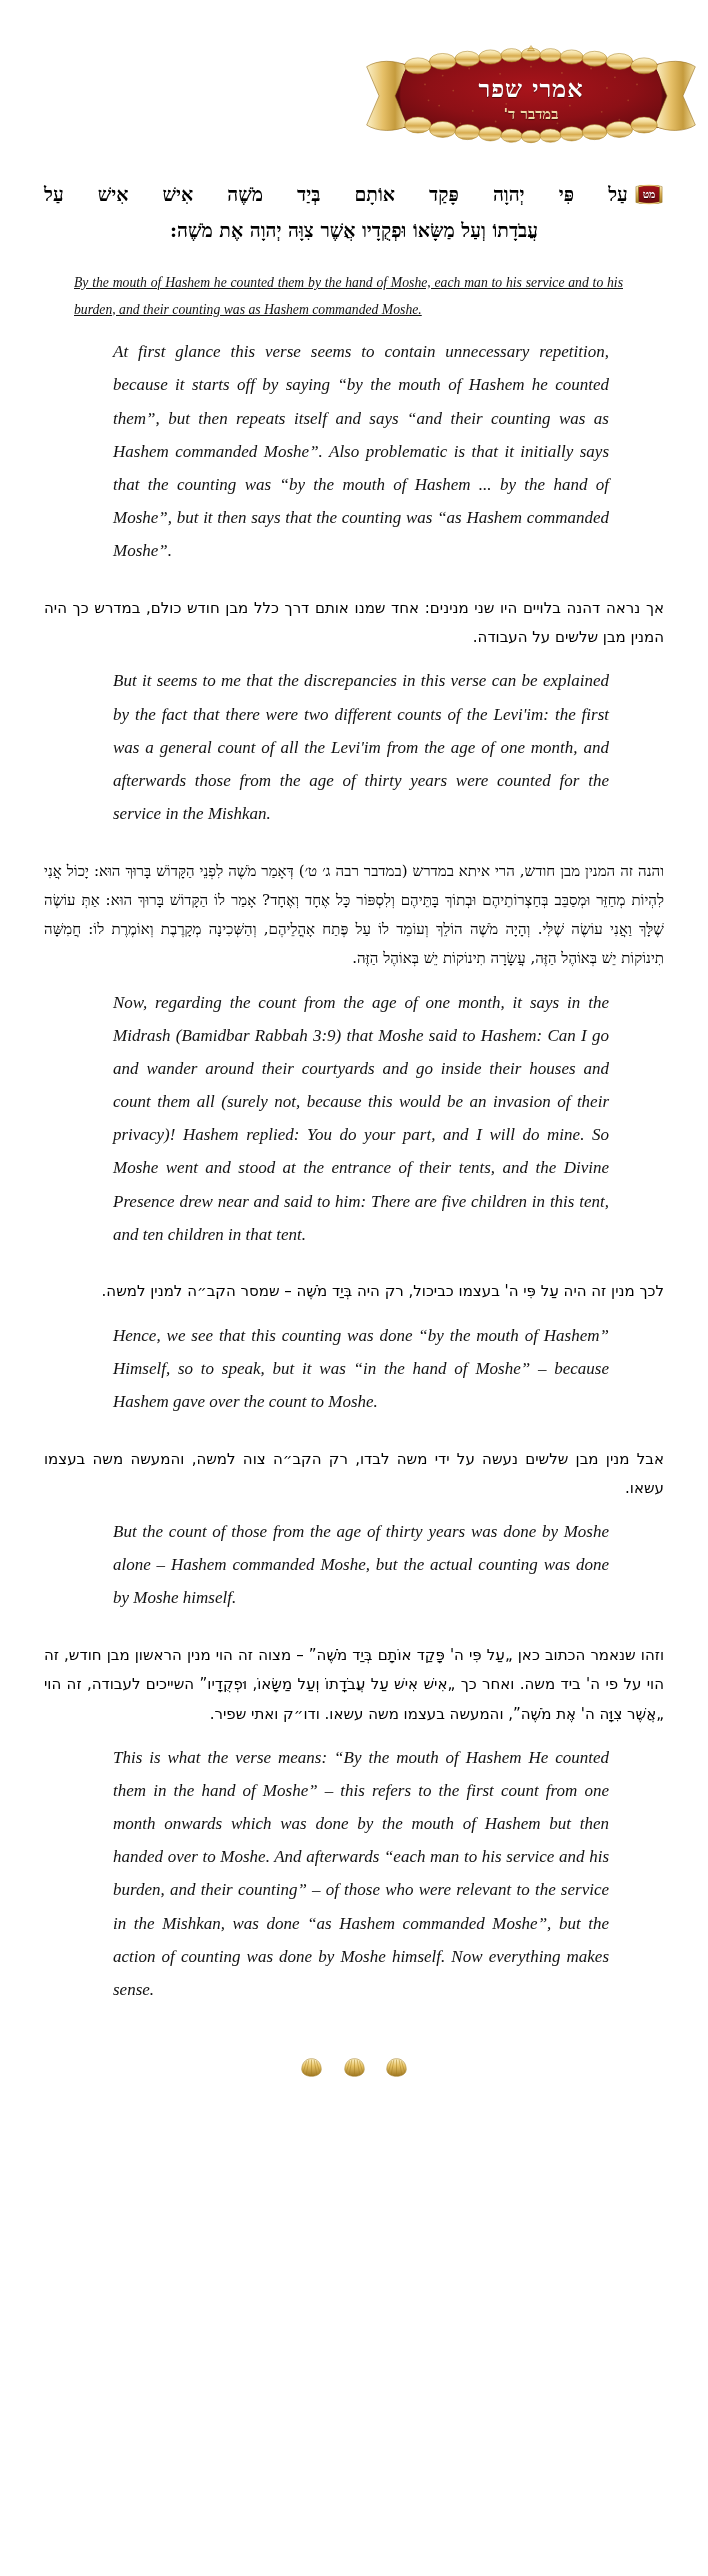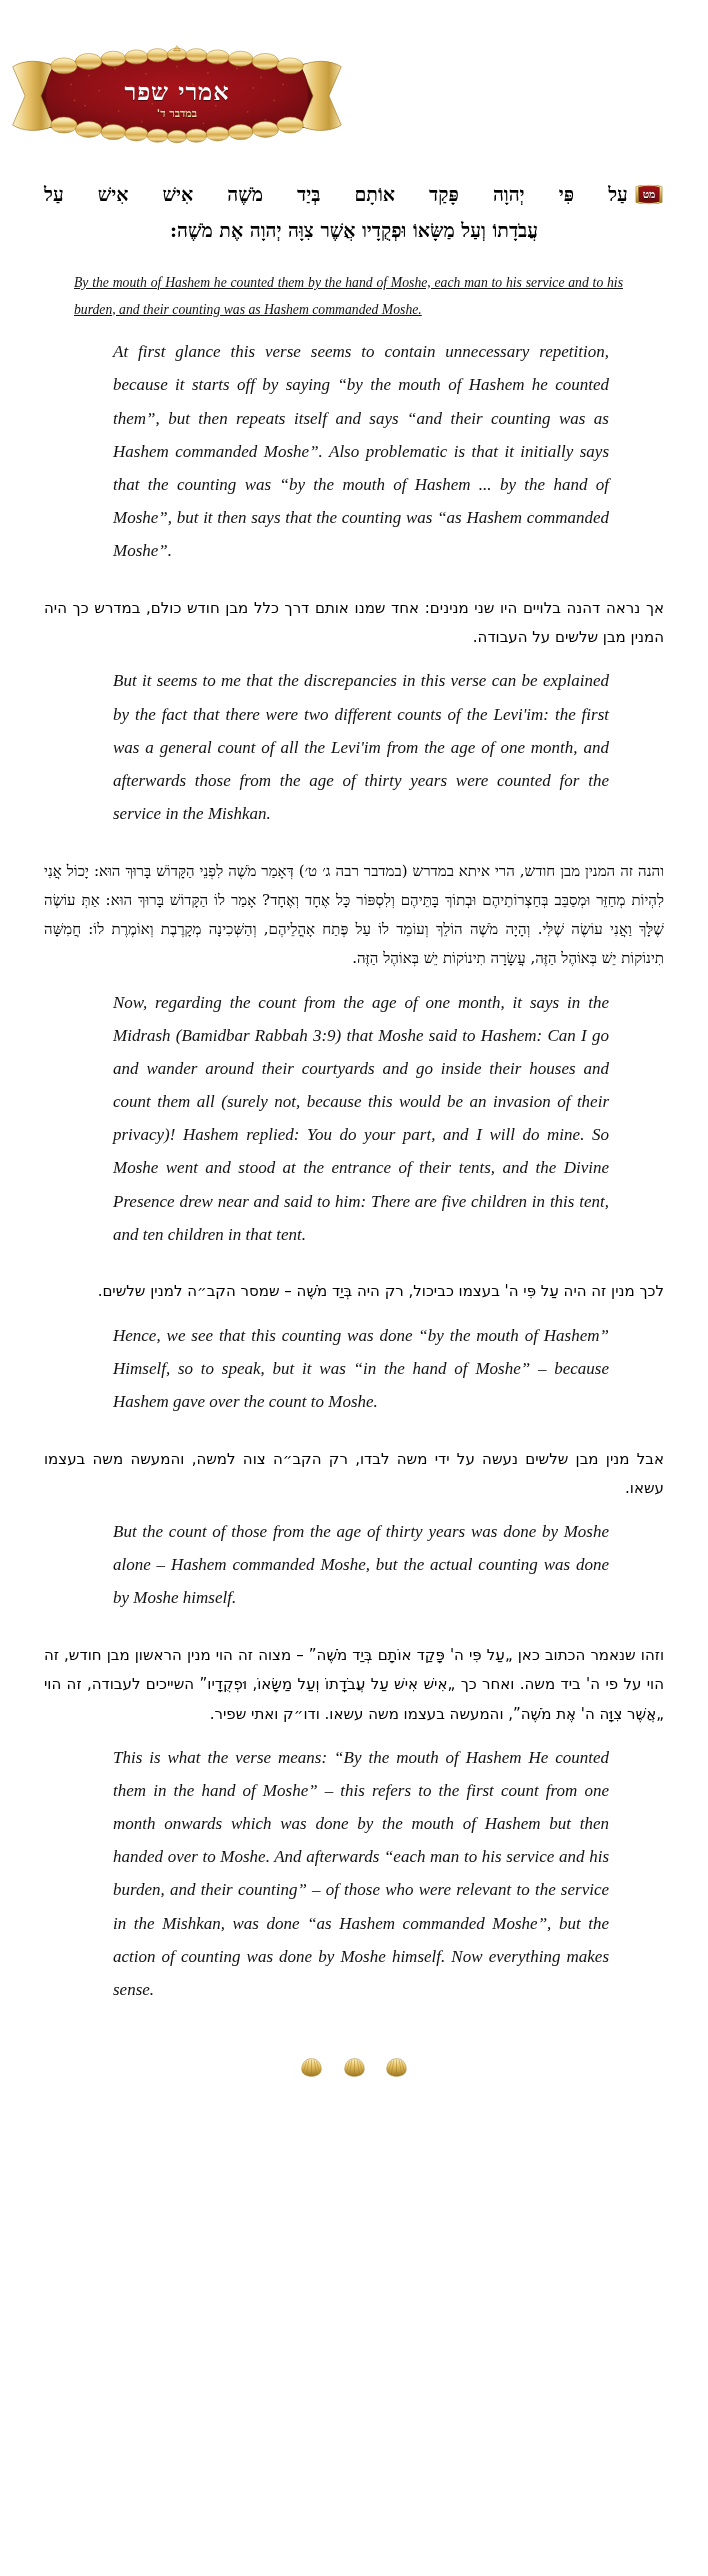--- a/index.html
+++ b/index.html
@@ -20,21 +20,21 @@
     box-sizing: border-box;
     padding: 0;
     background: #fff;
   }
 
   
   .banner-wrap {
     width: 100%;
     padding-top: 42px;
     display: flex;
-    justify-content: flex-start;
+    justify-content: flex-end;
     align-items: flex-start;
   }
   .banner {
     position: relative;
     width: 354px;
     height: 106px;
   }
   .banner svg { display:block; }
   .banner-text {
     position: absolute;
@@ -51,21 +51,21 @@
     font-weight: 700;
     color: #ffffff;
     letter-spacing: 0.9px;
     line-height: 1.05;
     direction: rtl;
     text-shadow: 0 0.9px 0.9px rgba(0,0,0,.55);
     margin-top: 8.9px;
   }
   .banner-sub {
     font-family: "DejaVu Serif", "Liberation Serif", serif;
-    font-size: 11px;
+    font-size: 15px;
     font-weight: 700;
     color: #efd9a6;
     direction: rtl;
     margin-top: 3.5px;
     text-shadow: 0 0.9px 0.9px rgba(0,0,0,.45);
   }
 
   
   .content {
     width: 620px;
@@ -297,21 +297,21 @@
       <div class="pasuk" style="text-align:center;text-align-last:center;">עֲבֹדָתוֹ וְעַל מַשָּׂאוֹ וּפְקֻדָיו אֲשֶׁר צִוָּה יְהוָה אֶת מֹשֶׁה:</div>
     </div>
 
     <div id="blocks">
         <div class="en lvl1">By the mouth of Hashem he counted them by the hand of Moshe, each man to his service and to his burden, and their counting was as Hashem commanded Moshe.</div>
         <div class="en lvl2">At first glance this verse seems to contain unnecessary repetition, because it starts off by saying “by the mouth of Hashem he counted them”, but then repeats itself and says “and their counting was as Hashem commanded Moshe”. Also problematic is that it initially says that the counting was “by the mouth of Hashem ... by the hand of Moshe”, but it then says that the counting was “as Hashem commanded Moshe”.</div>
         <div class="he">אך נראה דהנה בלויים היו שני מנינים: אחד שמנו אותם דרך כלל מבן חודש כולם, במדרש כך היה המנין מבן שלשים על העבודה.</div>
         <div class="en lvl2">But it seems to me that the discrepancies in this verse can be explained by the fact that there were two different counts of the Levi'im: the first was a general count of all the Levi'im from the age of one month, and afterwards those from the age of thirty years were counted for the service in the Mishkan.</div>
         <div class="he serifed">והנה זה המנין מבן חודש, הרי איתא במדרש (במדבר רבה ג׳ ט׳) דְּאָמַר מֹשֶׁה לִפְנֵי הַקָּדוֹשׁ בָּרוּךְ הוּא: יָכוֹל אֲנִי לִהְיוֹת מְחַזֵּר וּמְסַבֵּב בְּחַצְרוֹתֵיהֶם וּבְתוֹךְ בָּתֵּיהֶם וְלִסְפּוֹר כָּל אֶחָד וְאֶחָד? אָמַר לוֹ הַקָּדוֹשׁ בָּרוּךְ הוּא: אַתְּ עוֹשֶׂה שֶׁלָּךְ וַאֲנִי עוֹשֶׂה שֶׁלִּי. וְהָיָה מֹשֶׁה הוֹלֵךְ וְעוֹמֵד לוֹ עַל פֶּתַח אָהֳלֵיהֶם, וְהַשְּׁכִינָה מְקָרֶבֶת וְאוֹמֶרֶת לוֹ: חֲמִשָּׁה תִינוֹקוֹת יֵשׁ בְּאוֹהֶל הַזֶּה, עֲשָׂרָה תִינוֹקוֹת יֵשׁ בְּאוֹהֶל הַזֶּה.</div>
         <div class="en lvl2">Now, regarding the count from the age of one month, it says in the Midrash (Bamidbar Rabbah 3:9) that Moshe said to Hashem: Can I go and wander around their courtyards and go inside their houses and count them all (surely not, because this would be an invasion of their privacy)! Hashem replied: You do your part, and I will do mine. So Moshe went and stood at the entrance of their tents, and the Divine Presence drew near and said to him: There are five children in this tent, and ten children in that tent.</div>
-        <div class="he">לכך מנין זה היה עַל פִּי ה' בעצמו כביכול, רק היה בְּיַד מֹשֶׁה – שמסר הקב״ה למנין שלשים.</div>
+        <div class="he">לכך מנין זה היה עַל פִּי ה' בעצמו כביכול, רק היה בְּיַד מֹשֶׁה – שמסר הקב״ה למנין למשה.</div>
         <div class="en lvl2">Hence, we see that this counting was done “by the mouth of Hashem” Himself, so to speak, but it was “in the hand of Moshe” – because Hashem gave over the count to Moshe.</div>
         <div class="he">אבל מנין מבן שלשים נעשה על ידי משה לבדו, רק הקב״ה צוה למשה, והמעשה משה בעצמו עשאו.</div>
         <div class="en lvl2">But the count of those from the age of thirty years was done by Moshe alone – Hashem commanded Moshe, but the actual counting was done by Moshe himself.</div>
         <div class="he">וזהו שנאמר הכתוב כאן „עַל פִּי ה' פָּקַד אוֹתָם בְּיַד מֹשֶׁה” – מצוה זה הוי מנין הראשון מבן חודש, זה הוי על פי ה' ביד משה. ואחר כך „אִישׁ אִישׁ עַל עֲבֹדָתוֹ וְעַל מַשָּׂאוֹ, וּפְקֻדָיו” השייכים לעבודה, זה הוי „אֲשֶׁר צִוָּה ה' אֶת מֹשֶׁה”, והמעשה בעצמו משה עשאו. ודו״ק ואתי שפיר.</div>
         <div class="en lvl2">This is what the verse means: “By the mouth of Hashem He counted them in the hand of Moshe” – this refers to the first count from one month onwards which was done by the mouth of Hashem but then handed over to Moshe. And afterwards “each man to his service and his burden, and their counting” – of those who were relevant to the service in the Mishkan, was done “as Hashem commanded Moshe”, but the action of counting was done by Moshe himself. Now everything makes sense.</div>
       </div>
 
   </div>
 
   <div class="footer-orn" id="footer-orn">

